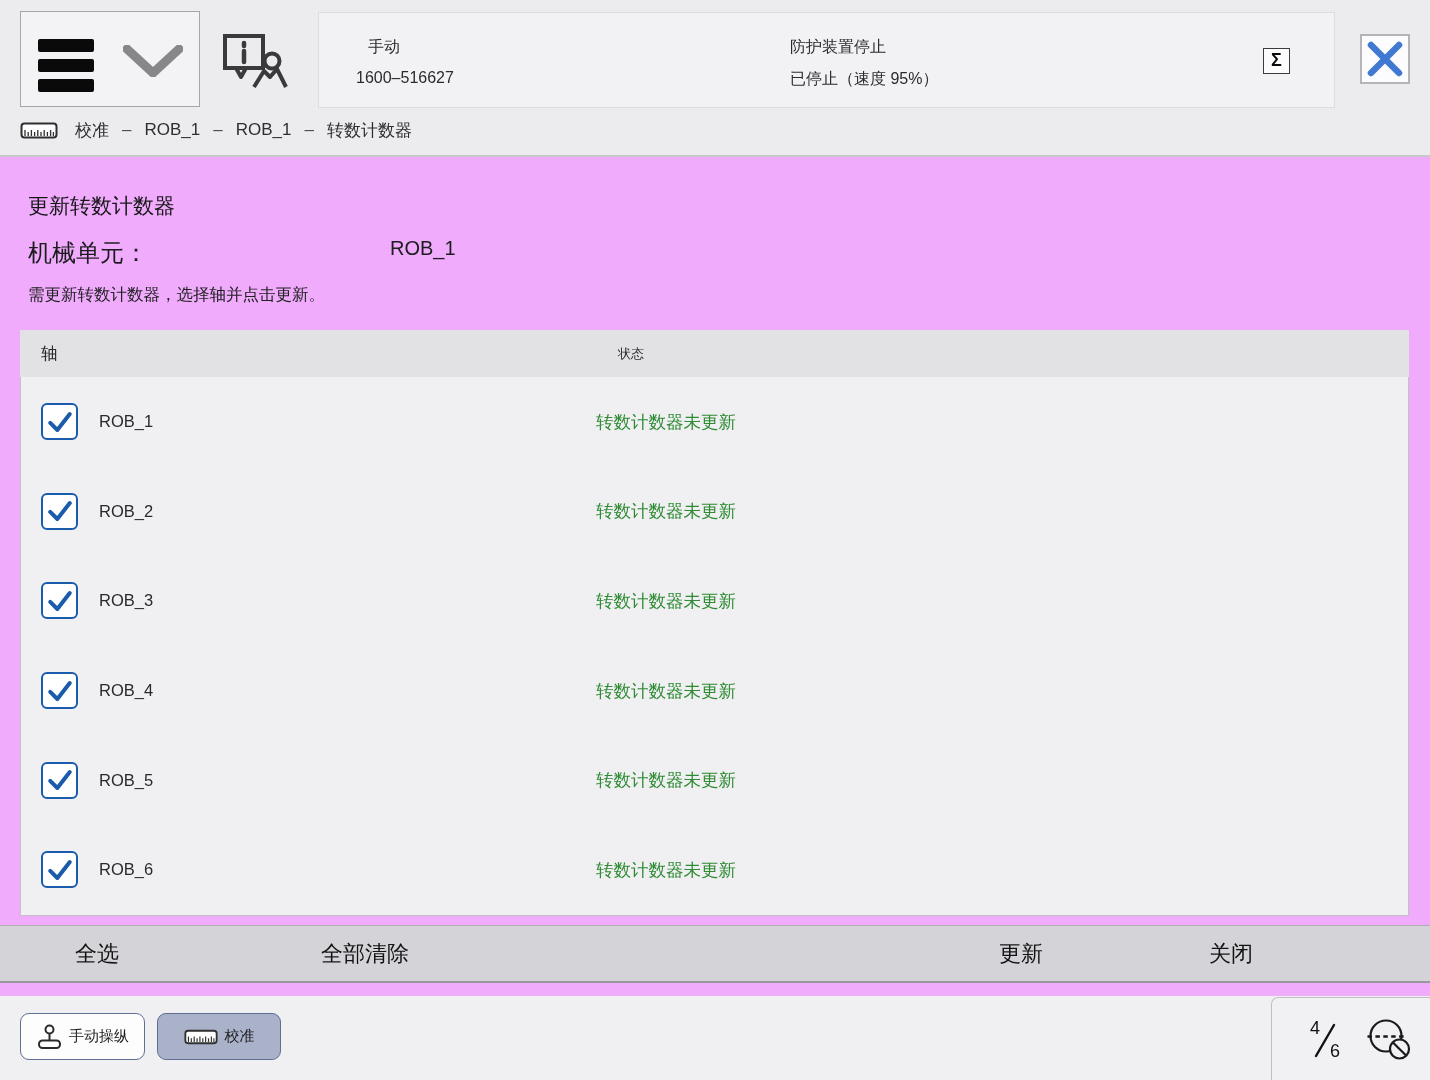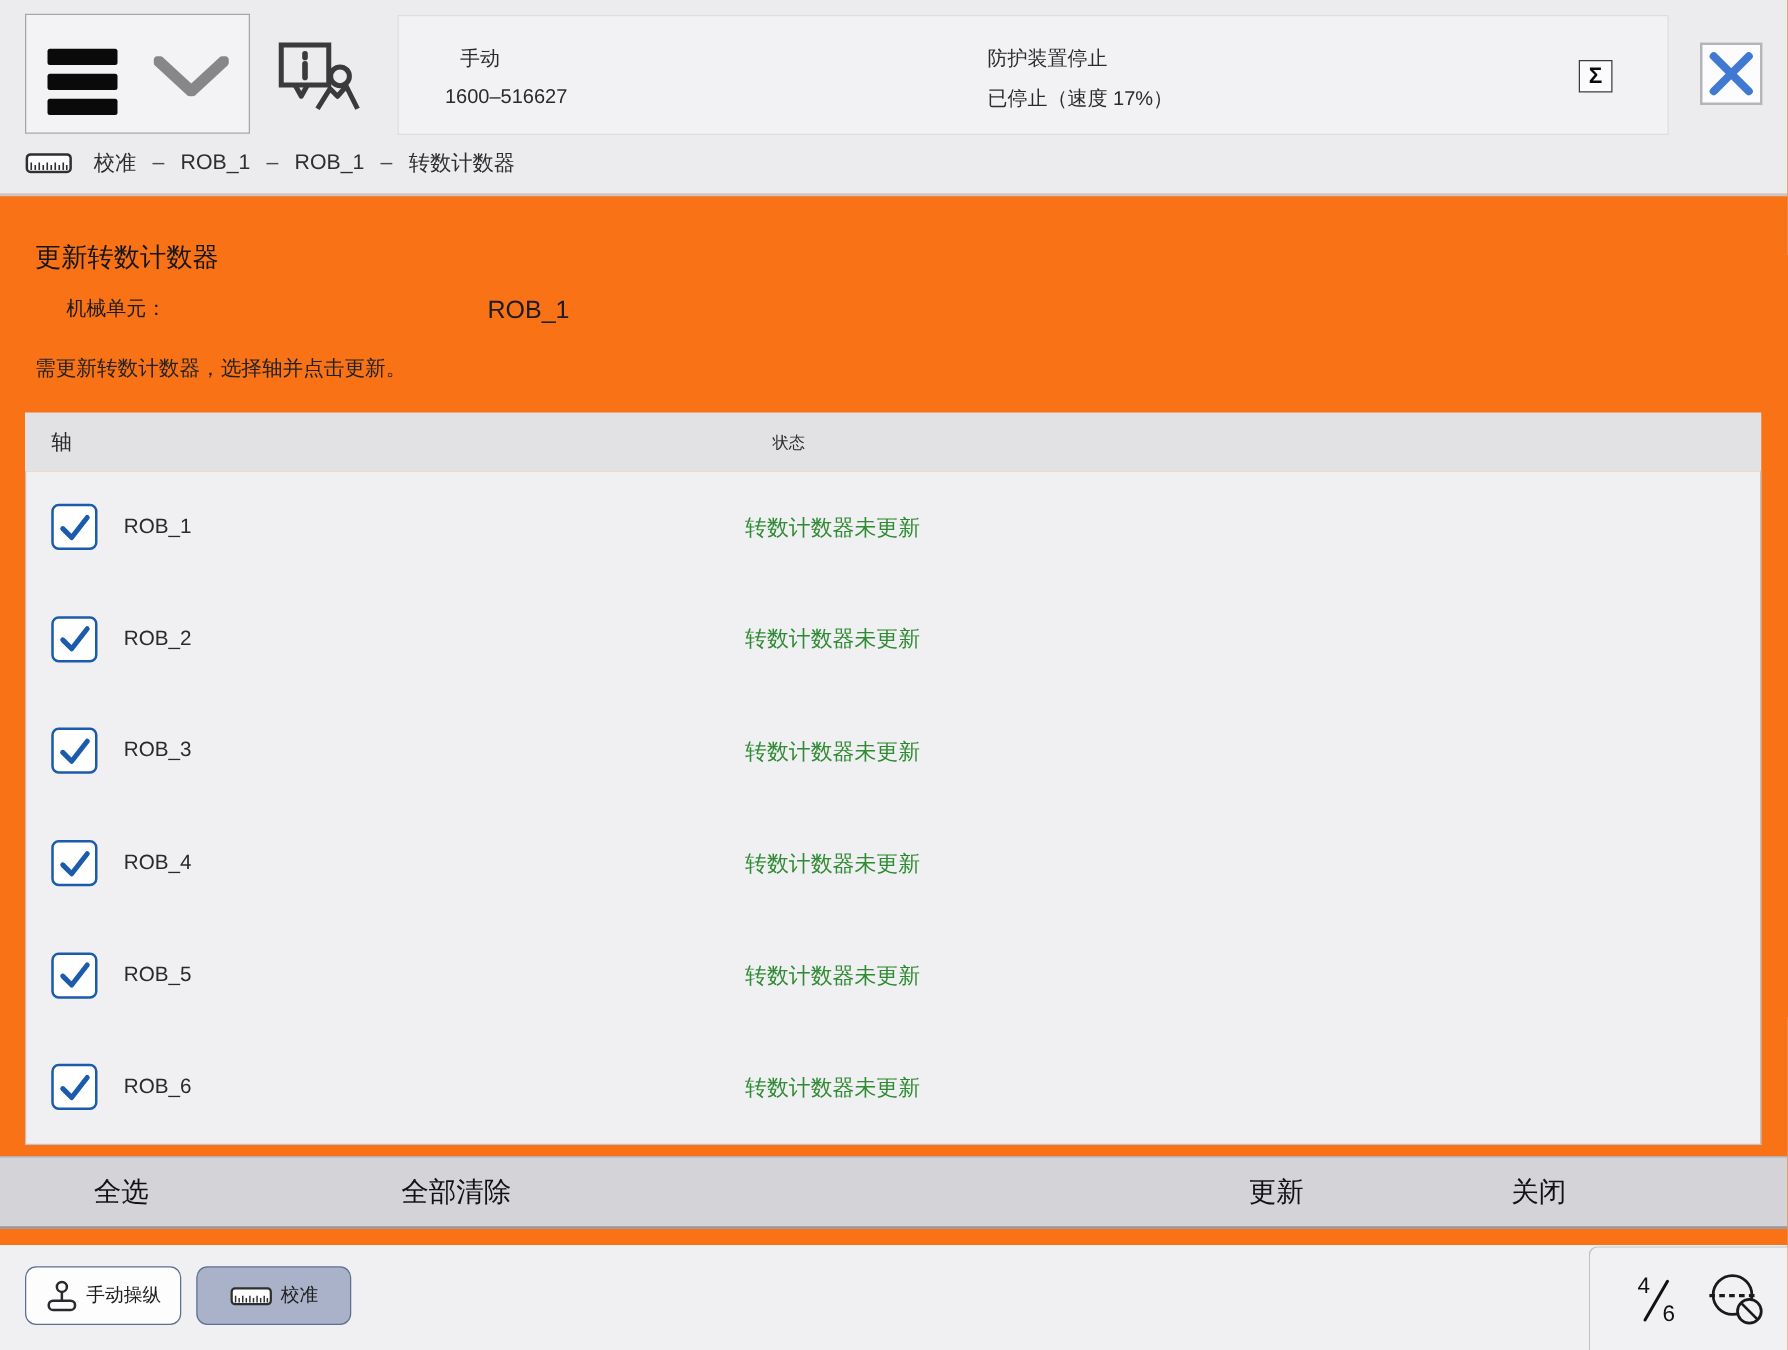--- a/index.html
+++ b/index.html
@@ -1,17 +1,17 @@
 <!DOCTYPE html>
 <html><head>
 <meta charset="utf-8">
 <style>
   * { margin:0; padding:0; box-sizing:border-box; }
   body { background:#d8d8da; font-family:"Liberation Sans","DejaVu Sans",sans-serif; }
-  .screen { position:relative; width:1430px; height:1080px; background:#f97316; overflow:hidden; color:#242426; }
+  .screen { position:relative; width:1430px; height:1080px; background:#f0abfc; overflow:hidden; color:#242426; }
 
   
   .top-strip { position:absolute; left:0; top:0; width:1430px; height:155px; background:#ececee; }
   .top-divider { position:absolute; left:0; top:155px; width:1430px; height:2px; background:#c8c8ca; }
 
   .menu-box { position:absolute; left:20px; top:11px; width:180px; height:96px; background:#f3f3f5; border:1px solid #a6a6a8; cursor:pointer; }
   .hamburger { position:absolute; left:17px; top:27px; width:56px; height:53px; display:flex; flex-direction:column; justify-content:space-between; }
   .hamburger span { display:block; height:13px; background:#0a0a0a; border-radius:2px; }
   .menu-chevron { position:absolute; left:102px; top:33px; }
 
@@ -27,21 +27,21 @@
   .robot-box span { font-size:18px; font-weight:700; color:#0a0a0a; line-height:1; transform:translateY(-1px); }
 
   .close-btn { position:absolute; left:1360px; top:34px; width:50px; height:50px; background:#fcfcfe; border:2px solid #b5b5b9; cursor:pointer; display:flex; align-items:center; justify-content:center; padding:0; }
 
   .breadcrumb { position:absolute; left:20px; top:117px; height:26px; display:flex; align-items:center; gap:13px; font-size:17px; color:#2e2e30; }
   .breadcrumb .sep { color:#4a4a4c; }
   .crumb-icon { display:flex; align-items:center; margin-right:4px; }
 
   
   .page-title  { position:absolute; left:28px; top:192px; font-size:21px; color:#161618; }
-  .unit-label  { position:absolute; left:28px; top:237px; font-size:16px; color:#1c1c1e;margin-left:25px; }
+  .unit-label  { position:absolute; left:28px; top:237px; font-size:24px; color:#1c1c1e; }
   .unit-value  { position:absolute; left:390px; top:237px; font-size:20px; color:#1c1c1e; }
   .instruction { position:absolute; left:28px; top:284px; font-size:16.5px; color:#222224;text-align:right; }
 
   .table-header { position:absolute; left:20px; top:330px; width:1389px; height:47px; background:#e2e2e4; }
   .table-header .col-axis   { position:absolute; left:21px;  top:50%; transform:translateY(-50%); font-size:16.5px; color:#2a2a2c; }
   .table-header .col-status { position:absolute; left:598px; top:50%; transform:translateY(-50%); font-size:13px; color:#2a2a2c;font-family:Liberation Serif, serif; }
 
   .table-body { position:absolute; left:20px; top:377px; width:1389px; height:539px; border:1px solid #c2c2c6; border-top:none; background:#f0f0f2; }
   .axis-row { position:relative; height:89.6px; display:flex; align-items:center; cursor:pointer; }
   .checkbox { margin-left:20px; width:37px; height:37px; border:2.5px solid #1b5bab; border-radius:6px; background:#ffffff; display:flex; align-items:center; justify-content:center; cursor:pointer; flex:0 0 auto; }
@@ -98,21 +98,21 @@
       <line x1="22" y1="18" x2="22" y2="29" stroke="#3a3a3c" stroke-width="4.5" stroke-linecap="round"></line>
       <circle cx="50" cy="28" r="7.5" fill="#ececee" stroke="#3a3a3c" stroke-width="4"></circle>
       <polyline points="32,54 42,38 48,44 55,36 64,54" fill="none" stroke="#3a3a3c" stroke-width="4" stroke-linejoin="round"></polyline>
     </svg>
   </button>
 
   <div class="status-panel">
     <span class="status-line st-mode">手动</span>
     <span class="status-line st-sys">1600–516627</span>
     <span class="status-line st-guard">防护装置停止</span>
-    <span class="status-line st-run">已停止（速度 17%）</span>
+    <span class="status-line st-run">已停止（速度 95%）</span>
     <div class="robot-box">
       <span>Σ</span>
     </div>
   </div>
 
   <button class="close-btn">
     <svg width="42" height="42" viewBox="0 0 42 42">
       <line x1="7" y1="7" x2="35" y2="35" stroke="#4079d2" stroke-width="6.5" stroke-linecap="round"></line>
       <line x1="35" y1="7" x2="7" y2="35" stroke="#4079d2" stroke-width="6.5" stroke-linecap="round"></line>
     </svg>

